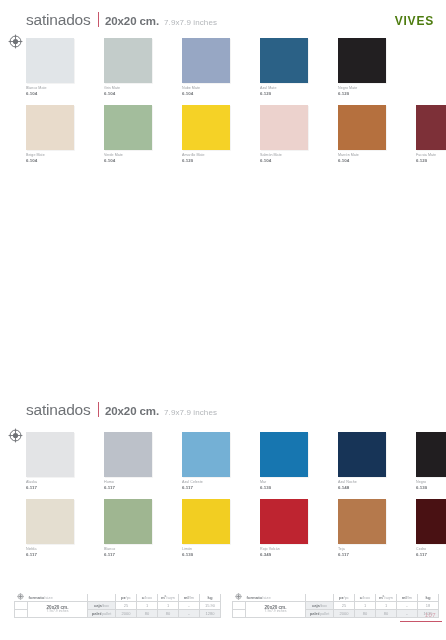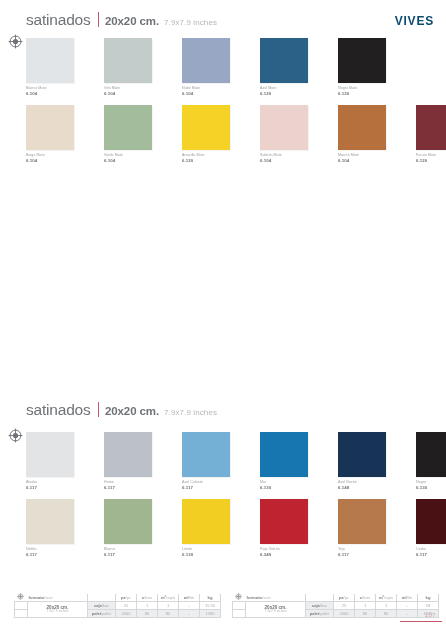--- a/index.html
+++ b/index.html
@@ -61,21 +61,21 @@
     margin-left: 5px;
     letter-spacing: 0.1px;
   }
 
   .brand {
     position: absolute;
     right: 12px;
     top: 14px;
     font-size: 12px;
     font-weight: 700;
-    color: #0c4a6e;
+    color: #4d7c0f;
     letter-spacing: 0.8px;
   }
 
   
   .regmark {
     position: absolute;
     left: 8px;
     width: 15px;
     height: 15px;
   }

